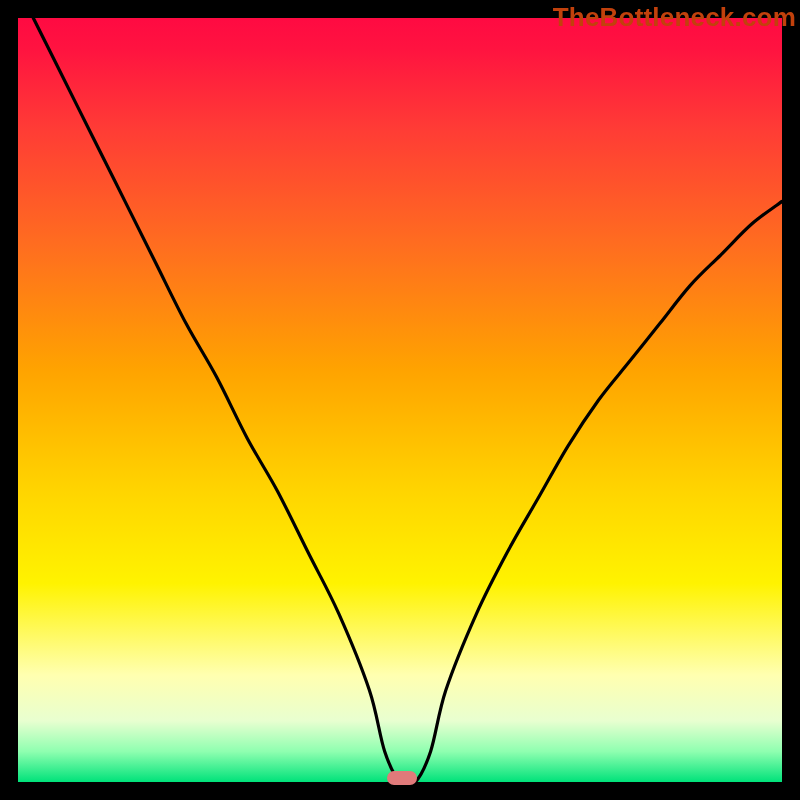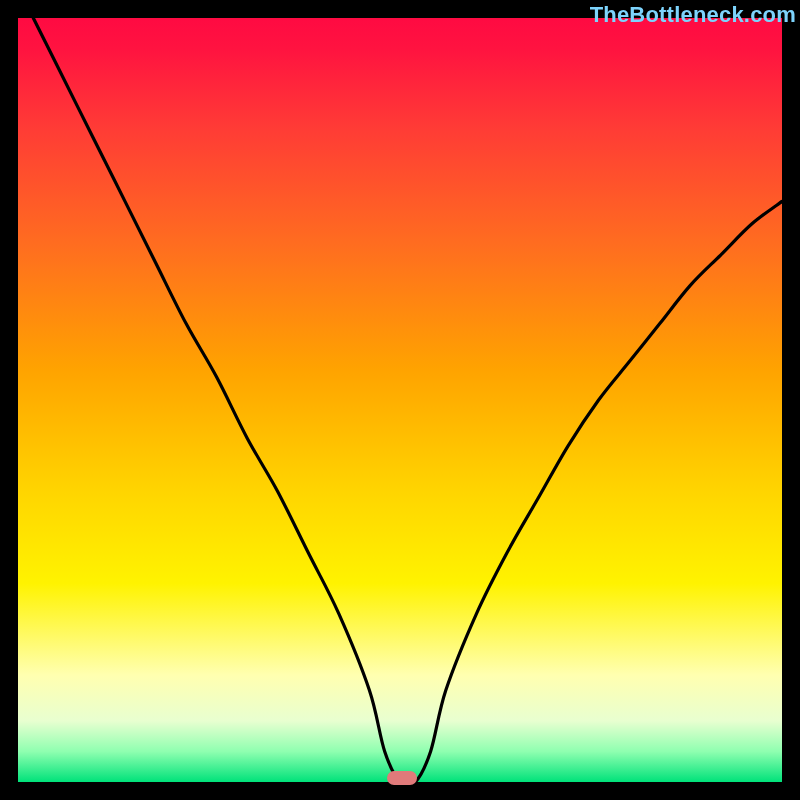--- a/index.html
+++ b/index.html
@@ -40,22 +40,22 @@
   }
   .marker {
     position: absolute;
     background: #e07a7a;
     border-radius: 8px;
   }
   .watermark {
     position: absolute;
     top: 2px;
     right: 4px;
-    color: #7dd3fc;
-    font-size: 22px;
+    color: #c2410c;
+    font-size: 26px;
     font-weight: 600;
     letter-spacing: 0.2px;
     user-select: none;
   }
   svg.curve {
     position: absolute;
     left: 0;
     top: 0;
     width: 800px;
     height: 800px;

